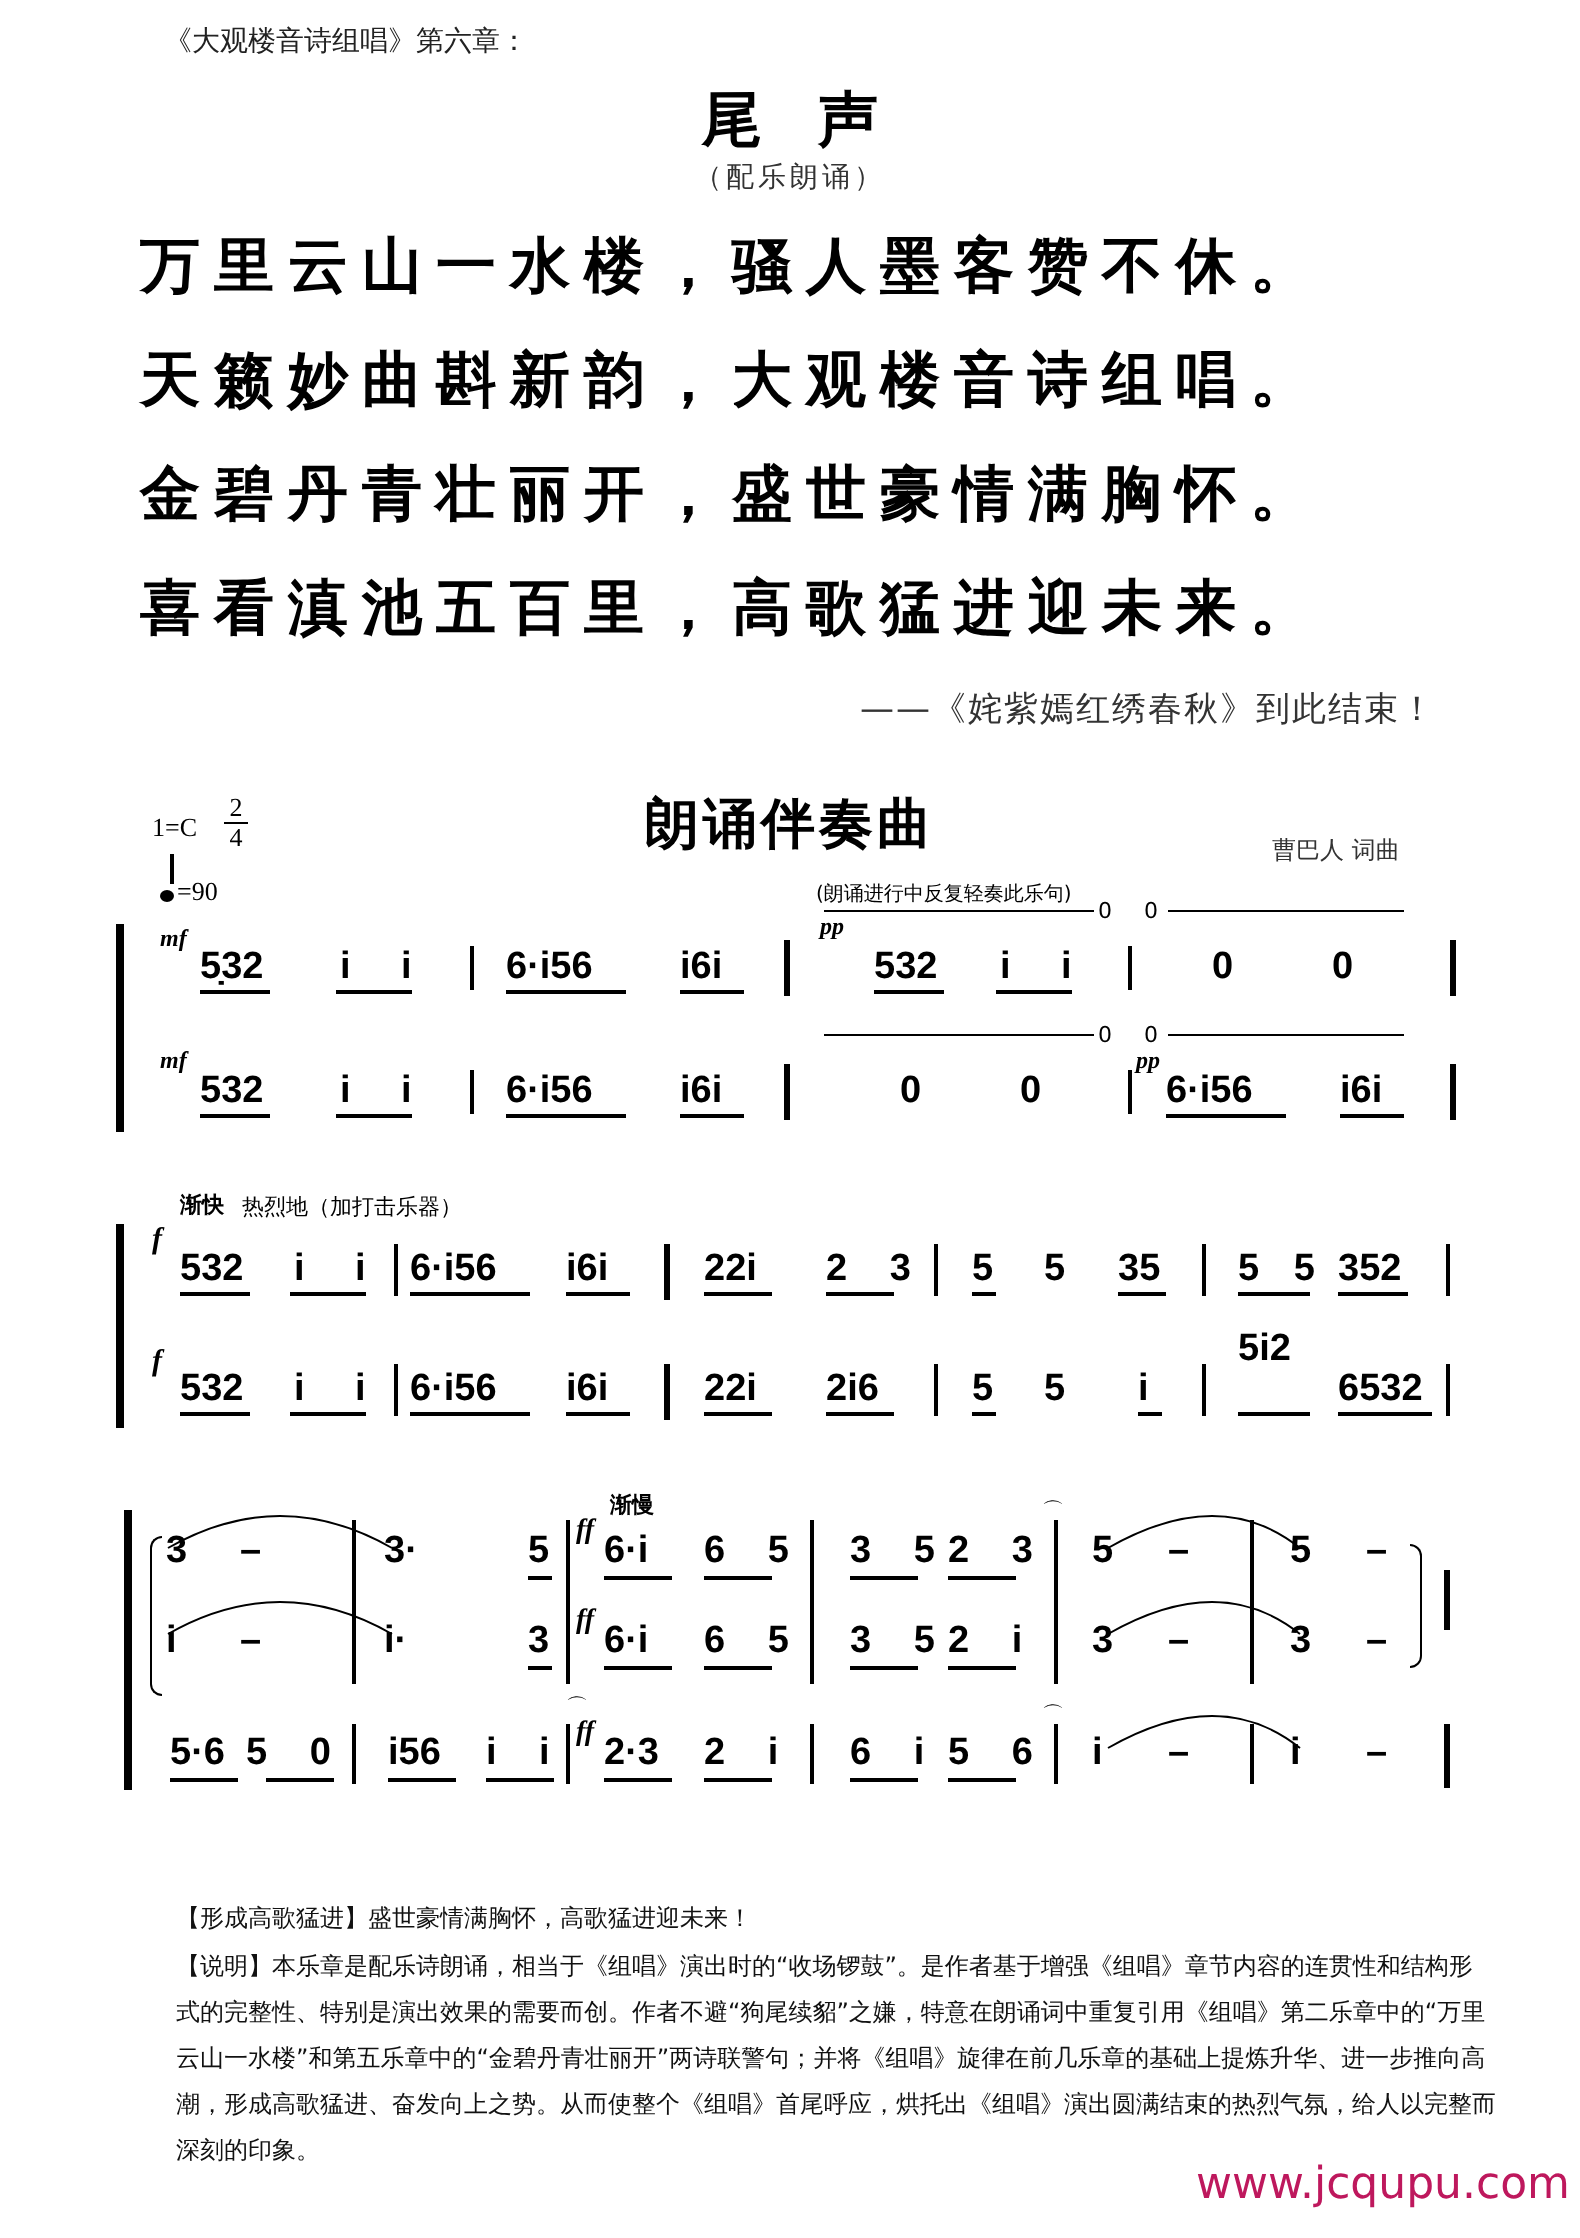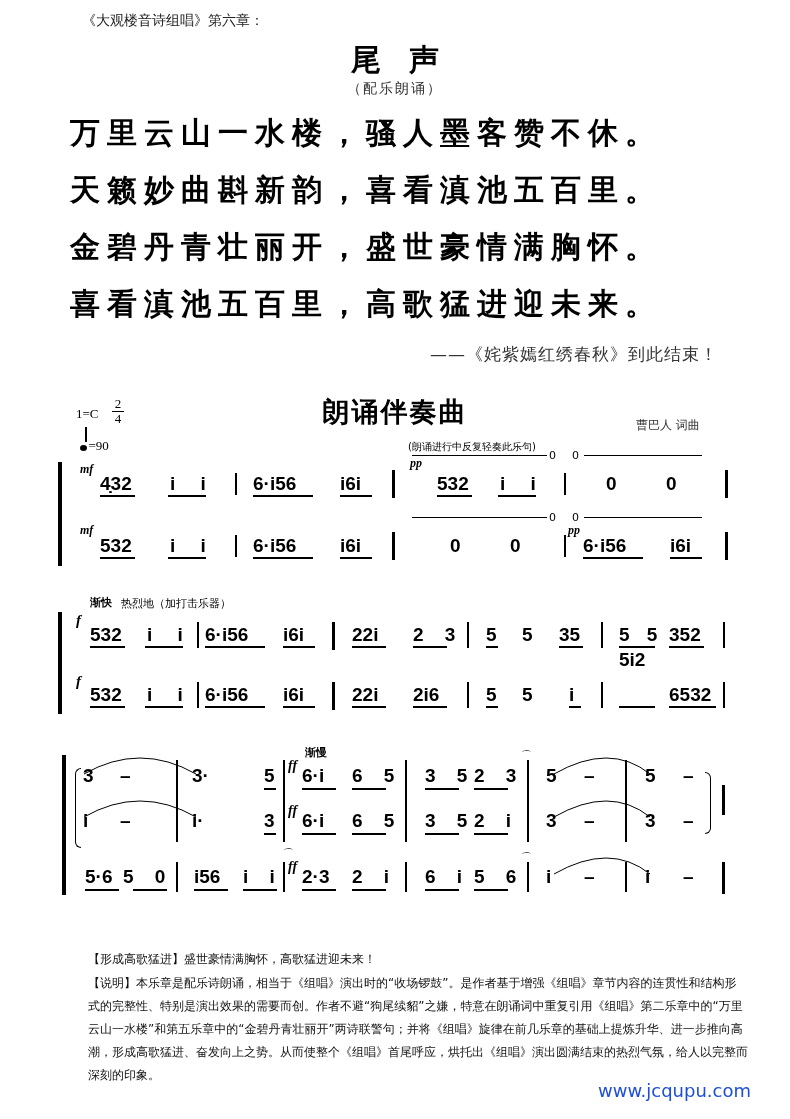--- a/index.html
+++ b/index.html
@@ -27,31 +27,31 @@
   .n { font-family: "Liberation Sans", sans-serif; font-weight: bold; font-size: 19px; white-space: nowrap; }
   .dyn { font-family: "Liberation Serif", serif; font-style: italic; font-weight: bold; font-size: 12px; }
   .bar { width: 1.5px; background: #000; }
   .thick { width: 3px; background: #000; }
   .bracket { width: 4px; background: #000; }
   .ul { height: 1.5px; background: #000; }
   .mark { font-size: 11px; font-weight: bold; }
   .small { font-size: 11px; }
 
   .note-block { left: 88px; width: 660px; font-size: 12px; color: #111; line-height: 23px; }
-  .watermark { left: 598px; top: 1080px; font-family: "DejaVu Sans", sans-serif; font-size: 18px; color: #1d4ed8; }
+  .watermark { left: 598px; top: 1080px; font-family: "DejaVu Sans", sans-serif; font-size: 22px; color: #be185d; }
 </style>
 </head>
 <body>
 
 <div class="abs chapter">《大观楼音诗组唱》第六章：</div>
 <div class="abs main-title">尾声</div>
 <div class="abs subtitle">（配乐朗诵）</div>
 
 <div class="abs poem" style="top:113px">万里云山一水楼，骚人墨客赞不休。</div>
-<div class="abs poem" style="top:170px">天籁妙曲斟新韵，喜看滇池五百里。</div>
+<div class="abs poem" style="top:170px">天籁妙曲斟新韵，大观楼音诗组唱。</div>
 <div class="abs poem" style="top:227px">金碧丹青壮丽开，盛世豪情满胸怀。</div>
 <div class="abs poem" style="top:284px">喜看滇池五百里，高歌猛进迎未来。</div>
 <div class="abs poem-end">——《姹紫嫣红绣春秋》到此结束！</div>
 
 <div class="abs key">1=C</div>
 <div class="frac">
   <div>2</div>
   <div class="ln"></div>
   <div>4</div>
 </div>
@@ -68,21 +68,21 @@
 <div class="abs small" style="left:549px;top:449px">0</div>
 <div class="abs small" style="left:572px;top:449px">0</div>
 <div class="abs" style="left:584px;top:455px;width:118px;border-top:1px solid #000"></div>
 
 <div class="abs" style="left:412px;top:517px;width:135px;border-top:1px solid #000"></div>
 <div class="abs small" style="left:549px;top:511px">0</div>
 <div class="abs small" style="left:572px;top:511px">0</div>
 <div class="abs" style="left:584px;top:517px;width:118px;border-top:1px solid #000"></div>
 
 <div class="abs dyn" style="left:80px;top:462px">mf</div>
-<div class="abs n" style="left:100px;top:473px">4̣32</div>
+<div class="abs n" style="left:100px;top:473px">5̣32</div>
 <div class="abs ul" style="left:100px;top:495px;width:35px"></div>
 <div class="abs n" style="left:170px;top:473px;letter-spacing:10px">i i</div>
 <div class="abs ul" style="left:168px;top:495px;width:38px"></div>
 <div class="abs bar" style="left:235px;top:473px;height:22px"></div>
 <div class="abs n" style="left:253px;top:473px">6·i56</div>
 <div class="abs ul" style="left:253px;top:495px;width:60px"></div>
 <div class="abs n" style="left:340px;top:473px">i6i</div>
 <div class="abs ul" style="left:340px;top:495px;width:32px"></div>
 <div class="abs thick" style="left:392px;top:470px;height:28px"></div>
 <div class="abs dyn" style="left:410px;top:456px">pp</div>
@@ -163,21 +163,21 @@
 <div class="abs ul" style="left:352px;top:706px;width:34px"></div>
 <div class="abs n" style="left:413px;top:684px">2i6</div>
 <div class="abs ul" style="left:413px;top:706px;width:34px"></div>
 <div class="abs bar" style="left:467px;top:682px;height:26px"></div>
 <div class="abs n" style="left:486px;top:684px">5</div>
 <div class="abs ul" style="left:486px;top:706px;width:12px"></div>
 <div class="abs n" style="left:522px;top:684px">5</div>
 <div class="abs n" style="left:569px;top:684px">i</div>
 <div class="abs ul" style="left:569px;top:706px;width:12px"></div>
 <div class="abs bar" style="left:601px;top:682px;height:26px"></div>
-<div class="abs n" style="left:619px;top:649px">5i2</div>
+<div class="abs n" style="left:619px;top:664px">5i2</div>
 <div class="abs ul" style="left:619px;top:706px;width:36px"></div>
 <div class="abs n" style="left:669px;top:684px">6532</div>
 <div class="abs ul" style="left:669px;top:706px;width:47px"></div>
 <div class="abs bar" style="left:723px;top:682px;height:26px"></div>
 
 <div class="abs bracket" style="left:62px;top:755px;height:140px"></div>
 <div class="abs" style="left:75px;top:768px;width:6px;height:80px;border:1px solid #000;border-right:none;border-radius:6px 0 0 6px"></div>
 <div class="abs mark" style="left:305px;top:745px">渐慢</div>
 
 <svg class="abs" style="left:80px;top:748px" width="120" height="30">

